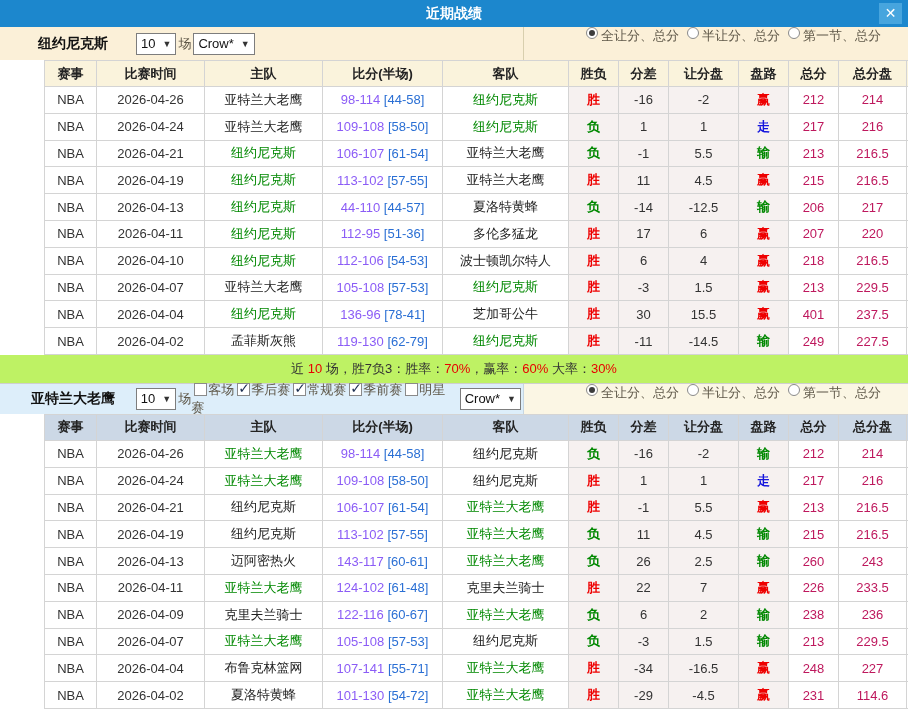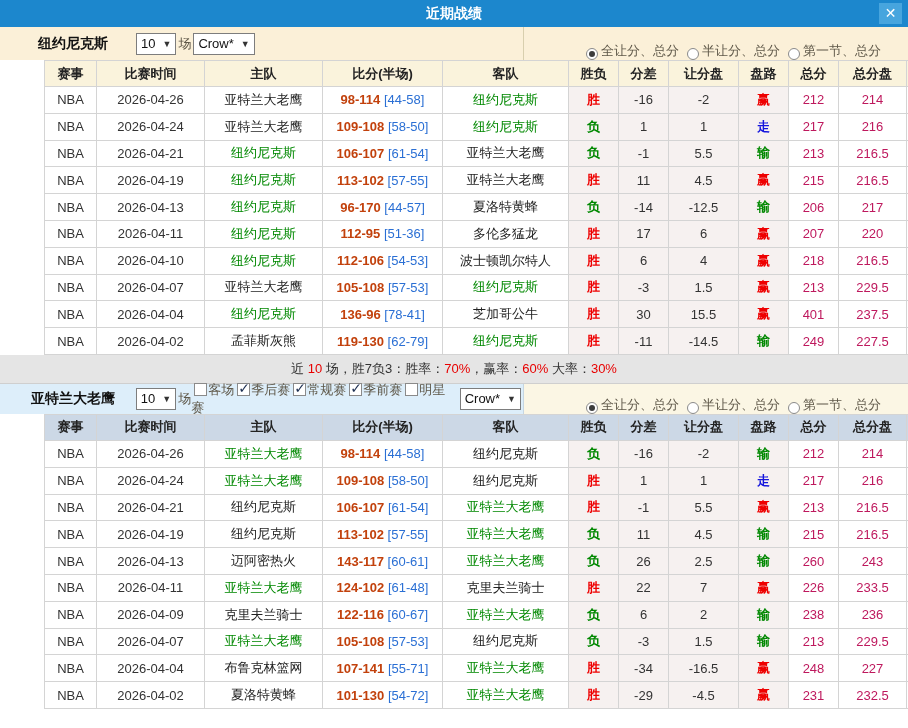--- a/index.html
+++ b/index.html
@@ -14,21 +14,21 @@
     font-weight:bold; font-size:14px; line-height:27px; position:relative;
   }
   .close-btn {
     position:absolute; right:6px; top:3px; width:23px; height:21px;
     background:#47a5de; color:#fff; font-weight:bold; text-align:center;
     line-height:21px; font-size:14px; cursor:pointer;
   }
   
   .filterbar { display:flex; align-items:stretch; }
   .filterbar .fleft { width:524px; display:flex; align-items:center; border-right:1px solid #d8cfae; }
-  .filterbar .fright { flex:1; display:flex; align-items:flex-end; padding-left:62px; }
+  .filterbar .fright { flex:1; display:flex; align-items:flex-start; padding-left:62px; }
   .fb0 { height:33px; } .fb0 .fleft, .fb0 .fright { background:#fbf0d8; }
   .fb1 { height:31px; border-top:1px solid #cfcfcf; }
   .fb1 .fleft { background:#ddeefa; border-right:1px solid #c6d6e2; }
   .fb1 .fright { background:#fbf6e4; }
   .team-label { width:122px; text-align:center; margin-left:12px; font-weight:bold; font-size:14px; color:#111; }
   .sel {
     background:#fff; border:1px solid #7d7d7d; height:22px; padding:0 4px;
     display:inline-flex; align-items:center; gap:7px; margin:0 2px; cursor:pointer; color:#111;
   }
   .sel .arrow { font-size:9px; color:#333; }
@@ -50,28 +50,28 @@
   table { width:908px; border-collapse:collapse; table-layout:fixed;margin-left:44px; }
   th, td { border:1px solid #d4d4d4; text-align:center; padding:0; overflow:hidden; white-space:nowrap; }
   thead th { height:26px; font-weight:bold; font-size:13px; color:#222; }
   .t0 thead th { background:#faf3dc; }
   .t1 thead th { background:#ccd8e6; }
   td { height:26.8px; font-size:13px; color:#222; background:#fff; }
   td.tinted { background:#f6f1f0; }
   .c-dark { color:#333; }
   .team { color:#222; }
   .team-hl { color:#008800; }
-  .score { font-weight:bold; color:#c2410c;text-align:center; }
+  .score { font-weight:normal; color:#8b5cf6;text-align:center; }
   .half { color:#2a6fd4; }
   .c-red { color:#ee0000; font-weight:bold; }
   .c-green { color:#008800; font-weight:bold; }
   .c-blue { color:#1515dd; font-weight:bold; }
   .c-total { color:#be185d; }
   
-  .summary { height:28px; line-height:28px; text-align:center; font-size:13px; background:#e5e5e5; }
+  .summary { height:28px; line-height:28px; text-align:center; font-size:13px; background:#bef264; }
   .sum-dark { color:#333; }
   .sum-red { color:#e80000; }
 </style>
 </head>
 <body>
 
 <div class="titlebar">
   <span>近期战绩</span>
   <div class="close-btn">
     <span>✕</span>
@@ -186,21 +186,21 @@
           <td class="tinted c-dark">4.5</td>
           <td class="tinted c-red">赢</td>
           <td class="c-total">215</td>
           <td class="c-total">216.5</td>
           <td class="c-green">小</td>
         </tr>
         <tr>
           <td class="c-dark">NBA</td>
           <td class="c-dark">2026-04-13</td>
           <td class="team-hl">纽约尼克斯</td>
-          <td><span class="score">96-170</span> <span class="half">[44-57]</span></td>
+          <td><span class="score">44-110</span> <span class="half">[44-57]</span></td>
           <td class="team">夏洛特黄蜂</td>
           <td class="tinted c-green">负</td>
           <td class="tinted c-dark">-14</td>
           <td class="tinted c-dark">-12.5</td>
           <td class="tinted c-green">输</td>
           <td class="c-total">206</td>
           <td class="c-total">217</td>
           <td class="c-green">小</td>
         </tr>
         <tr>
@@ -464,18 +464,18 @@
           <td class="c-dark">NBA</td>
           <td class="c-dark">2026-04-02</td>
           <td class="team">夏洛特黄蜂</td>
           <td><span class="score">101-130</span> <span class="half">[54-72]</span></td>
           <td class="team-hl">亚特兰大老鹰</td>
           <td class="tinted c-red">胜</td>
           <td class="tinted c-dark">-29</td>
           <td class="tinted c-dark">-4.5</td>
           <td class="tinted c-red">赢</td>
           <td class="c-total">231</td>
-          <td class="c-total">232.5</td>
+          <td class="c-total">114.6</td>
           <td class="c-green">小</td>
         </tr>
       </tbody>
   </table>
 </section>
 
 </body></html>

